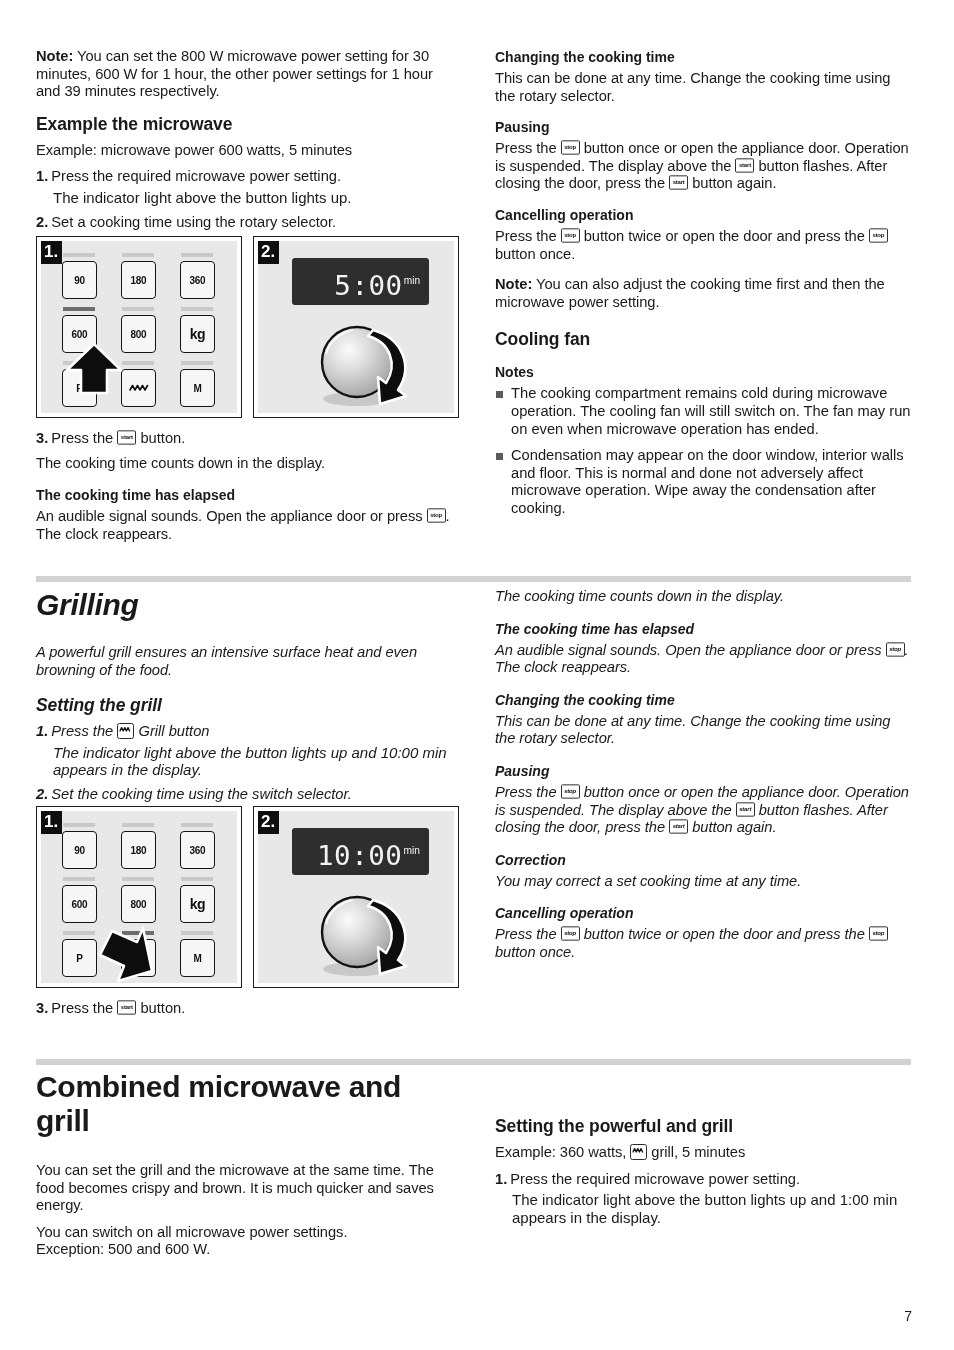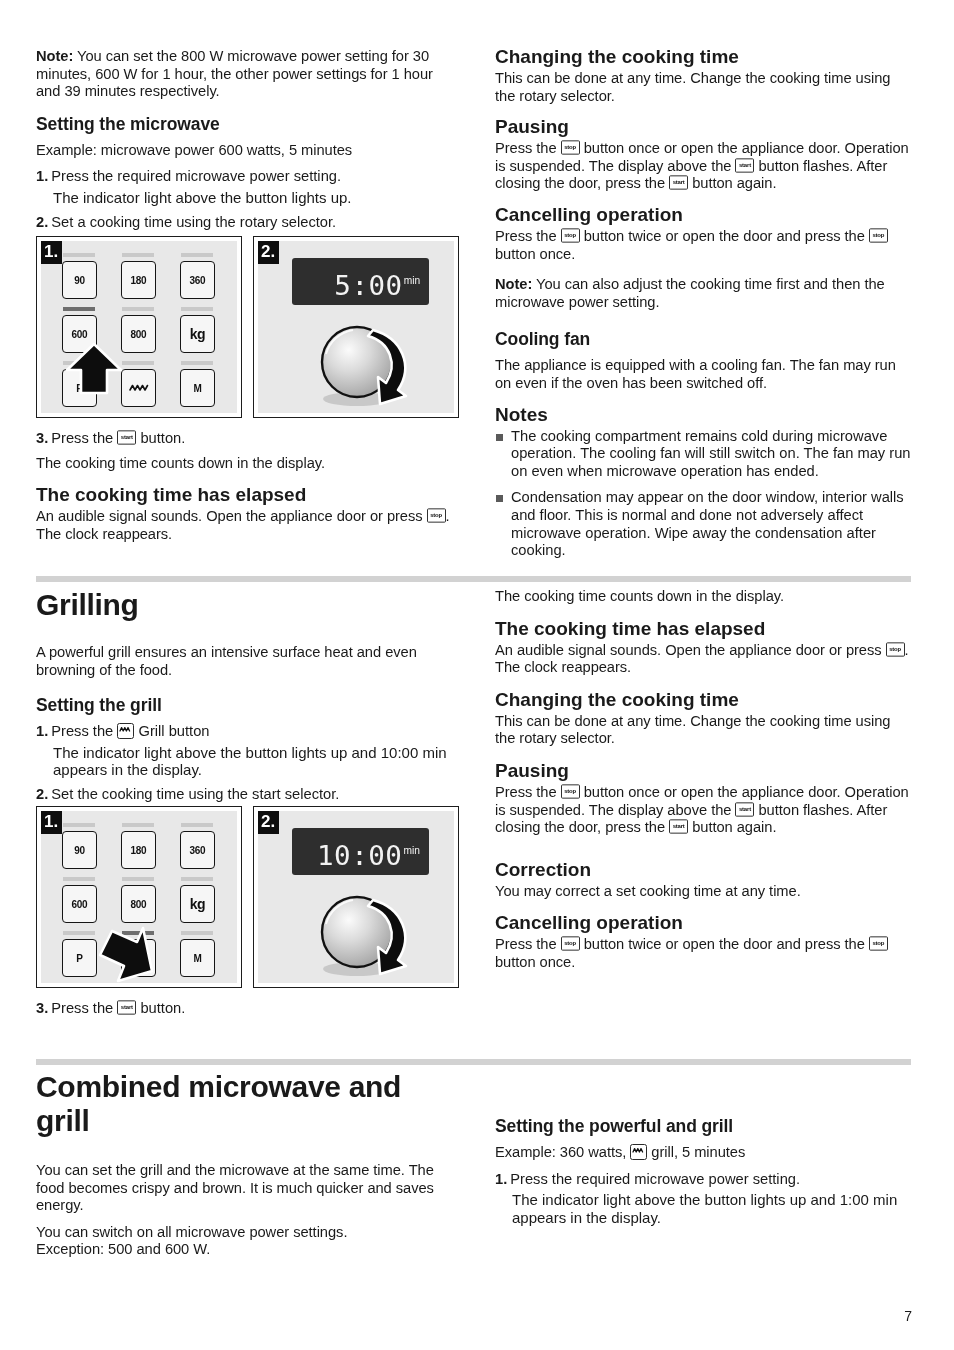--- a/index.html
+++ b/index.html
@@ -51,21 +51,21 @@
     letter-spacing: -0.3px;
   }
   .h2 {
     font-size: 17.5px;
     font-weight: bold;
     line-height: 21px;
     margin: 0 0 7px 0;
     letter-spacing: -0.1px;
   }
   .h3 {
-    font-size: 19px;
+    font-size: 14px;
     font-weight: bold;
     line-height: 18px;
     margin: 0 0 4px 0;
   }
   .b { font-weight: bold; }
   .gap-top-s { margin-top: 9px; }
 
   
   .step {
     display: flex;
@@ -280,21 +280,21 @@
 </head>
 <body>
 
 <div class="page">
 
   <div class="cols" style="top: 48px;">
 
     <div class="col">
       <p><span class="b">Note:</span><span> You can set the 800 W microwave power setting for 30 minutes, 600 W for 1 hour, the other power settings for 1 hour and 39 minutes respectively.</span></p>
 
-      <div class="h2 gap-top-s" style="margin-top:13px;">Setting the microwave</div>
+      <div class="h2 gap-top-s" style="margin-top:13px;">Example the microwave</div>
 
       <p>Example: microwave power 600 watts, 5 minutes</p>
 
       <div class="step">
         <span class="num">1.</span>
         <span class="body">Press the required microwave power setting.</span>
       </div>
       <div class="substep">The indicator light above the button lights up.</div>
 
       <div class="step" style="margin-top:7px;">
@@ -309,21 +309,20 @@
 
       <div class="h3" style="margin-top:13px;">Pausing</div>
       <p><span>Press the </span><span class="ibtn stop">stop</span><span> button once or open the appliance door. Operation is suspended. The display above the </span><span class="ibtn start">start</span><span> button flashes. After closing the door, press the </span><span class="ibtn start">start</span><span> button again.</span></p>
 
       <div class="h3" style="margin-top:13px;">Cancelling operation</div>
       <p><span>Press the </span><span class="ibtn stop">stop</span><span> button twice or open the door and press the </span><span class="ibtn stop">stop</span><span> button once.</span></p>
 
       <p style="margin-top:13px;"><span class="b">Note:</span><span> You can also adjust the cooking time first and then the microwave power setting.</span></p>
 
       <div class="h2" style="margin-top:18px;">Cooling fan</div>
-      <p>The appliance is equipped with a cooling fan. The fan may run on even if the oven has been switched off.</p>
 
       <div class="h3" style="margin-top:13px;">Notes</div>
       <div class="bul">
         <span class="sq"></span>
         <span class="body">The cooking compartment remains cold during microwave operation. The cooling fan will still switch on. The fan may run on even when microwave operation has ended.</span>
       </div>
       <div class="bul">
         <span class="sq"></span>
         <span class="body">Condensation may appear on the door window, interior walls and floor. This is normal and done not adversely affect microwave operation. Wipe away the condensation after cooking.</span>
       </div>
@@ -420,54 +419,54 @@
       <p style="margin-top:7px;">The cooking time counts down in the display.</p>
 
       <div class="h3" style="margin-top:14px;">The cooking time has elapsed</div>
       <p><span>An audible signal sounds. Open the appliance door or press </span><span class="ibtn stop">stop</span><span>. The clock reappears.</span></p>
     </div>
     <div class="col"></div>
   </div>
 
   <div class="rule" style="top: 576px;"></div>
 
-  <div class="cols" style="top: 588px;">
+  <div class="cols" style="top: 588px; font-style: italic;">
     <div class="col">
       <div class="h1">Grilling</div>
       <p style="margin-top:22px;">A powerful grill ensures an intensive surface heat and even browning of the food.</p>
 
       <div class="h2" style="margin-top:16px;">Setting the grill</div>
 
       <div class="step">
         <span class="num">1.</span>
         <span class="body"><span>Press the </span><span class="igrill"><svg width="12" height="7" viewBox="0 0 12 7" aria-hidden="true">
                 <polyline points="1,5 2.6,1.6 4.2,5 5.8,1.6 7.4,5 9,1.6 10.6,5" fill="none" stroke="#111" stroke-width="1.3" stroke-linejoin="round" stroke-linecap="round"></polyline>
               </svg></span><span> Grill button</span></span>
       </div>
       <div class="substep">The indicator light above the button lights up and 10:00 min appears in the display.</div>
 
       <div class="step" style="margin-top:7px;">
         <span class="num">2.</span>
-        <span class="body">Set the cooking time using the start selector.</span>
+        <span class="body">Set the cooking time using the switch selector.</span>
       </div>
     </div>
 
     <div class="col">
       <p>The cooking time counts down in the display.</p>
 
       <div class="h3" style="margin-top:14px;">The cooking time has elapsed</div>
       <p><span>An audible signal sounds. Open the appliance door or press </span><span class="ibtn stop">stop</span><span>. The clock reappears.</span></p>
 
       <div class="h3" style="margin-top:14px;">Changing the cooking time</div>
       <p>This can be done at any time. Change the cooking time using the rotary selector.</p>
 
       <div class="h3" style="margin-top:14px;">Pausing</div>
       <p><span>Press the </span><span class="ibtn stop">stop</span><span> button once or open the appliance door. Operation is suspended. The display above the </span><span class="ibtn start">start</span><span> button flashes. After closing the door, press the </span><span class="ibtn start">start</span><span> button again.</span></p>
 
-      <div class="h3" style="margin-top:24px;">Correction</div>
+      <div class="h3" style="margin-top:14px;">Correction</div>
       <p>You may correct a set cooking time at any time.</p>
 
       <div class="h3" style="margin-top:14px;">Cancelling operation</div>
       <p><span>Press the </span><span class="ibtn stop">stop</span><span> button twice or open the door and press the </span><span class="ibtn stop">stop</span><span> button once.</span></p>
     </div>
   </div>
 
   <div class="figrow" style="top: 806px;">
 
     <div class="figbox fig-a">

